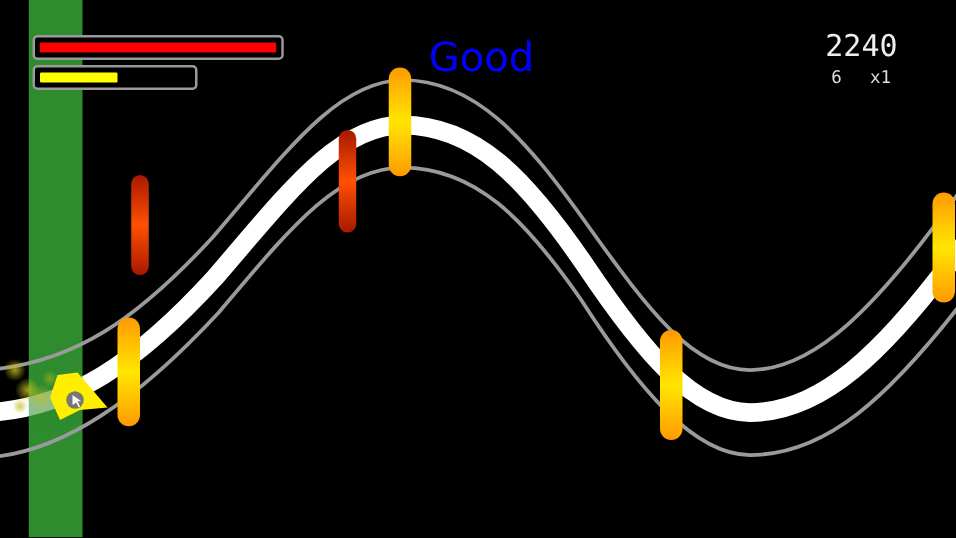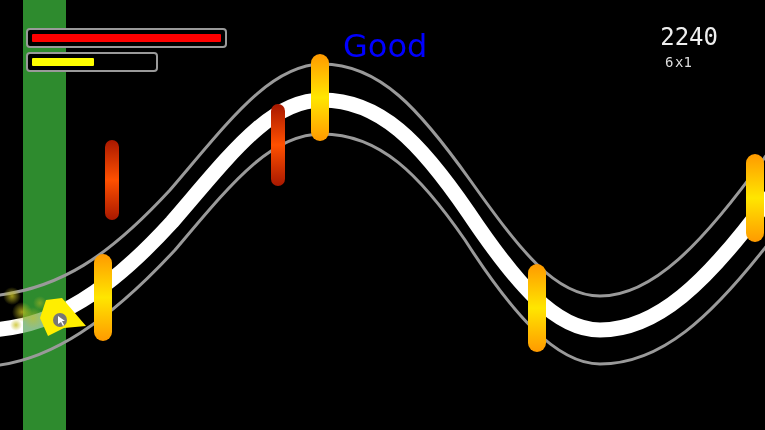--- a/index.html
+++ b/index.html
@@ -8,21 +8,21 @@
     #playfield { position: absolute; left: 0; top: 0; }
     .hud-bar { position: absolute; border: 2px solid #9a9a9a; border-radius: 4px; background: #000; box-sizing: border-box; }
     .hud-fill { position: absolute; left: 4px; top: 4px; bottom: 4px; border-radius: 1px; }
     #health-bar { left: 26px; top: 28px; width: 201px; height: 20px; }
     #health-fill { right: 4px; background: #ff0000; }
     #energy-bar { left: 26px; top: 52px; width: 132px; height: 20px; }
     #energy-fill { width: 62px; background: #ffff00; }
     #feedback { position: absolute; left: 343px; top: 30px; font-size: 32px; color: #0000ff; font-family: "DejaVu Sans", sans-serif; letter-spacing: 0px; line-height: 1; }
     #score { position: absolute; right: 47px; top: 25px; font-family: "DejaVu Sans Mono", monospace; font-size: 24px; color: #eeeeee; line-height: 1; text-align: center; }
     #combo { position: absolute; left: 665px; top: 55px; font-family: "DejaVu Sans Mono", monospace; font-size: 14px; color: #dddddd; line-height: 1; }
-    #multiplier { position: absolute; left: 675px; top: 55px; font-family: "DejaVu Sans Mono", monospace; font-size: 14px; color: #dddddd; line-height: 1; }
+    #multiplier { position: absolute; left: 696px; top: 55px; font-family: "DejaVu Sans Mono", monospace; font-size: 14px; color: #dddddd; line-height: 1; }
   </style>
 </head>
 <body>
 
 <div id="stage">
   <svg id="playfield" width="765" height="430" viewBox="0 0 765 430">
     <defs>
       <linearGradient id="goldGrad" x1="0" y1="0" x2="0" y2="1">
         <stop offset="0" stop-color="#ff9a00"></stop>
         <stop offset="0.5" stop-color="#ffe600"></stop>

